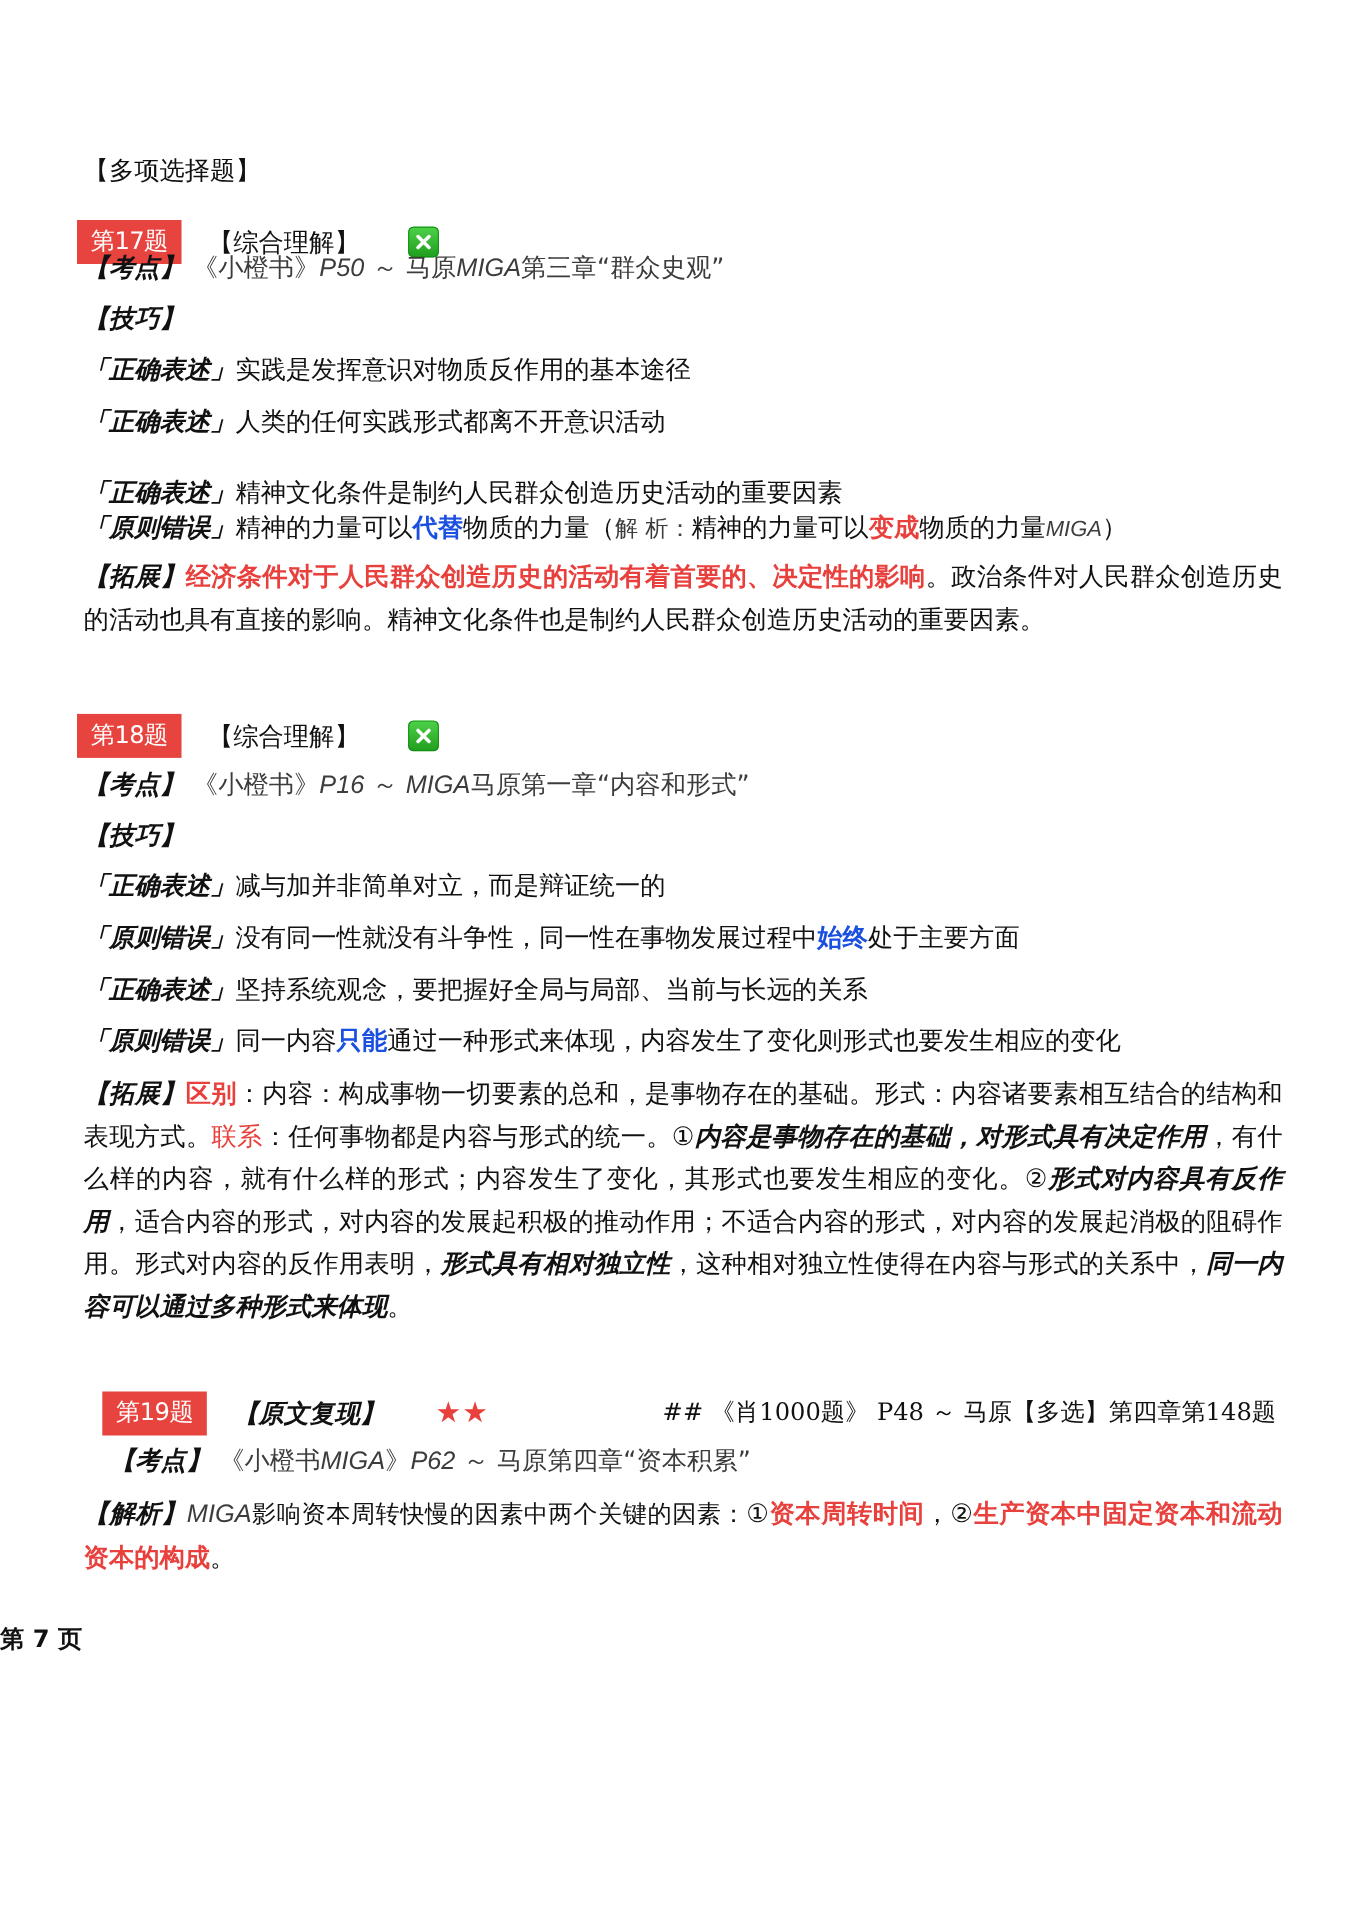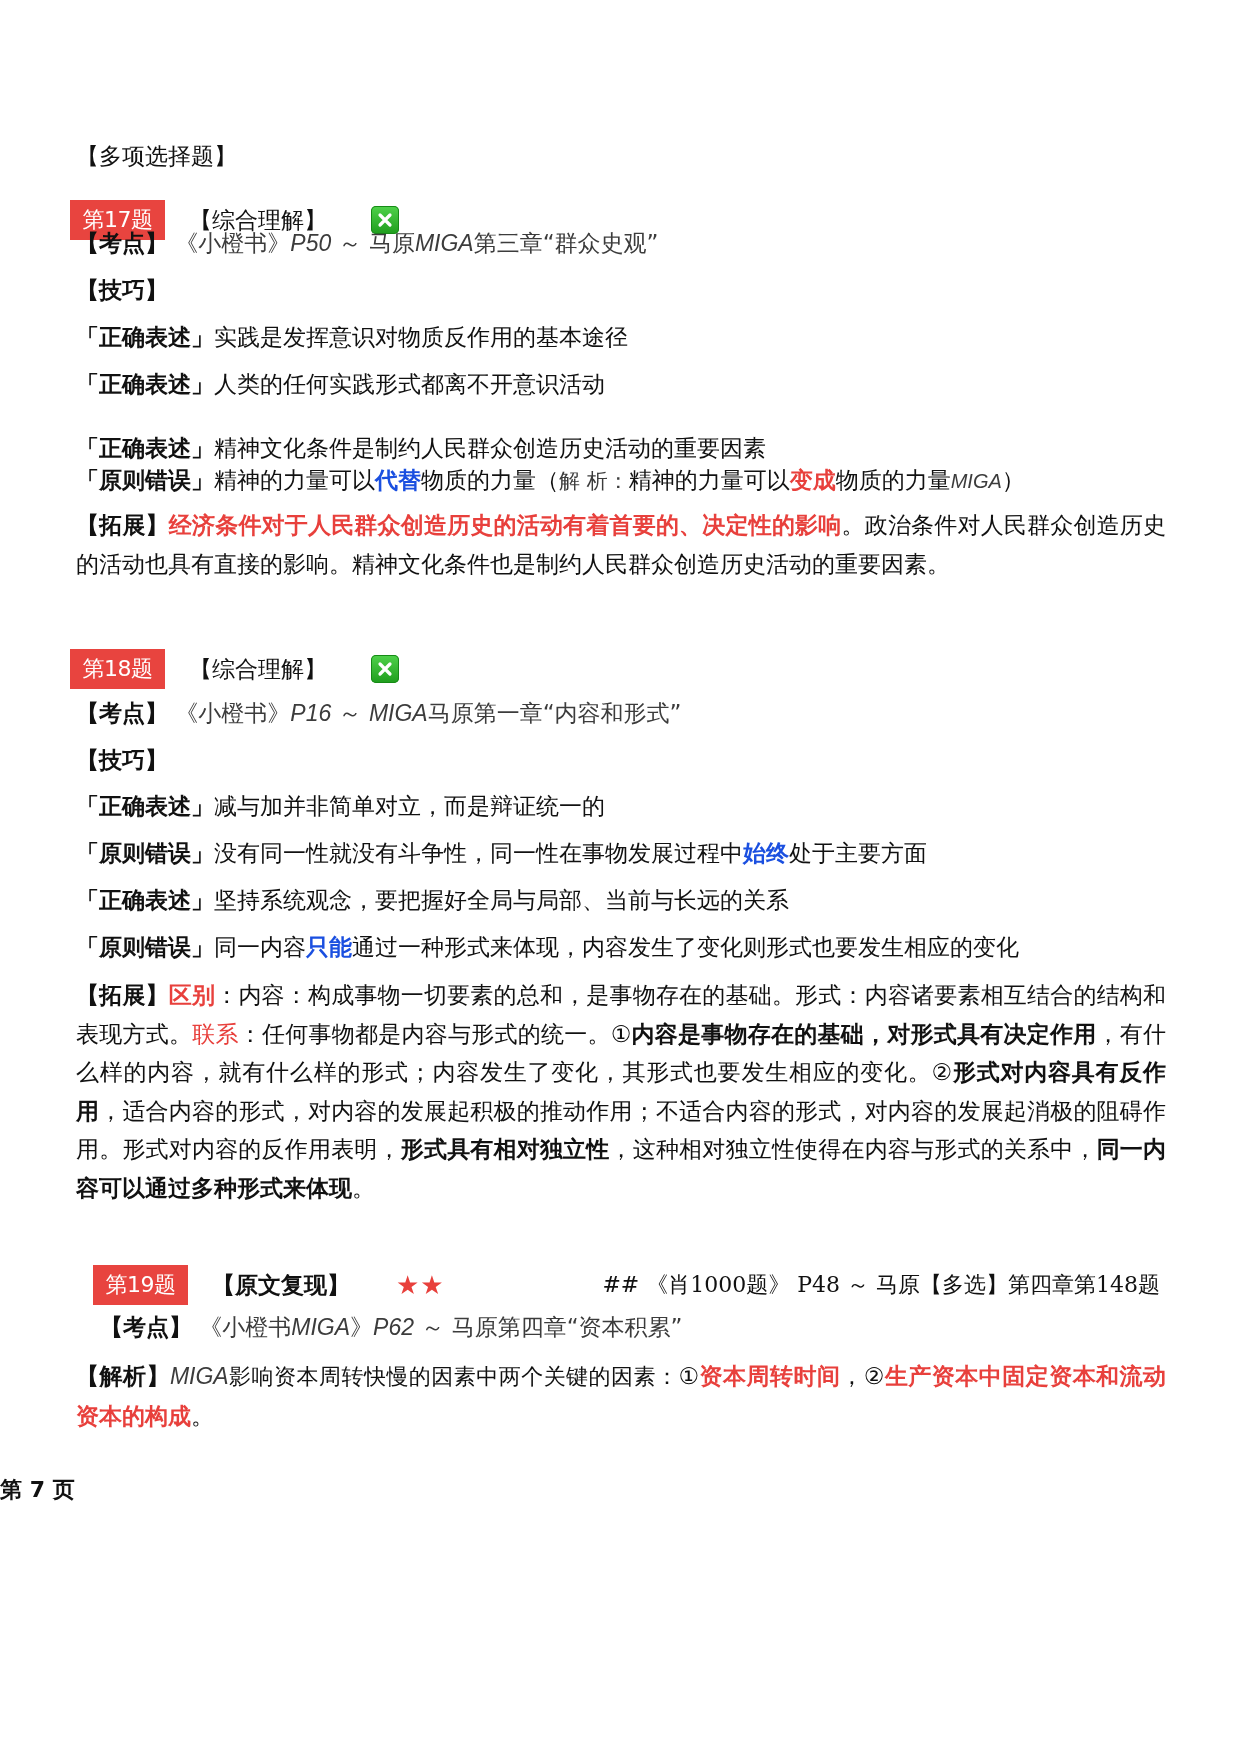--- a/index.html
+++ b/index.html
@@ -9,21 +9,21 @@
     color: #111111;
   }
   .line {
     position: absolute; left: 76px; width: 1085px;
     font-size: 23px; line-height: 26px; white-space: nowrap;
   }
   .para {
     position: absolute; left: 76px; width: 1090px;
     font-size: 23px; line-height: 38.5px; text-align: justify;
   }
-  .b { font-weight: bold; }
+  .b { font-weight: bold; font-style: italic; }
   .red { color: #e8403c; font-weight: bold; }
   .redplain { color: #e8403c; }
   .blue { color: #1a4fe0; font-weight: bold; }
   .gray { color: #3c3c3c; }
   .it { font-style: italic; font-family: "Liberation Sans", sans-serif; }
   .serif { font-family: "DejaVu Serif", "Liberation Serif", serif; }
   .qrow { position: absolute; left: 70px; height: 42px; display: flex; align-items: center; }
   .badge {
     background: #e8443f; color: #ffffff; font-size: 22px; height: 40px; line-height: 40px;
     padding: 0 10px; width: 75px; text-align: center; letter-spacing: -0.5px;

